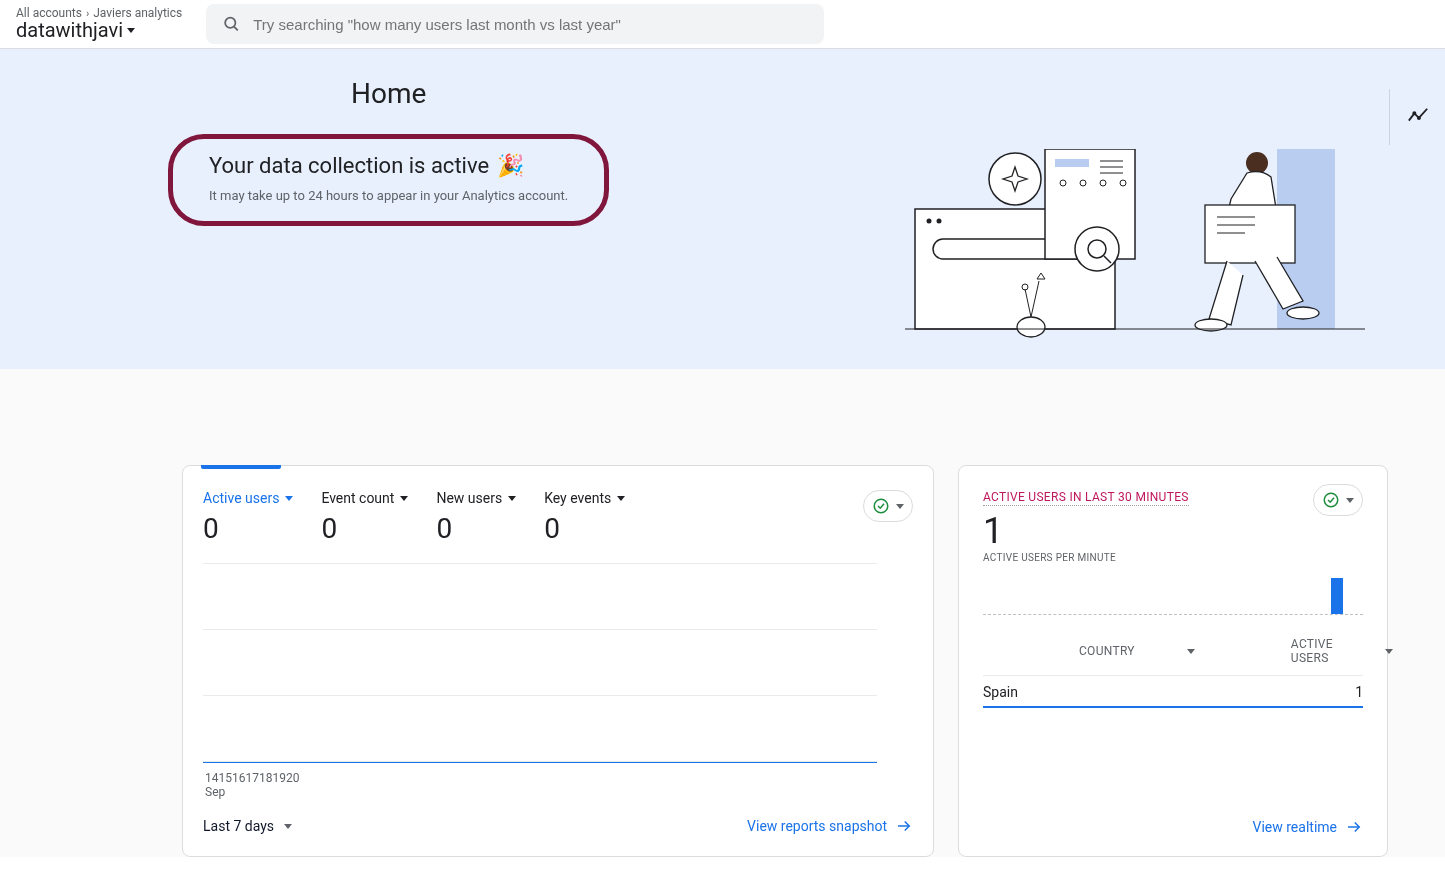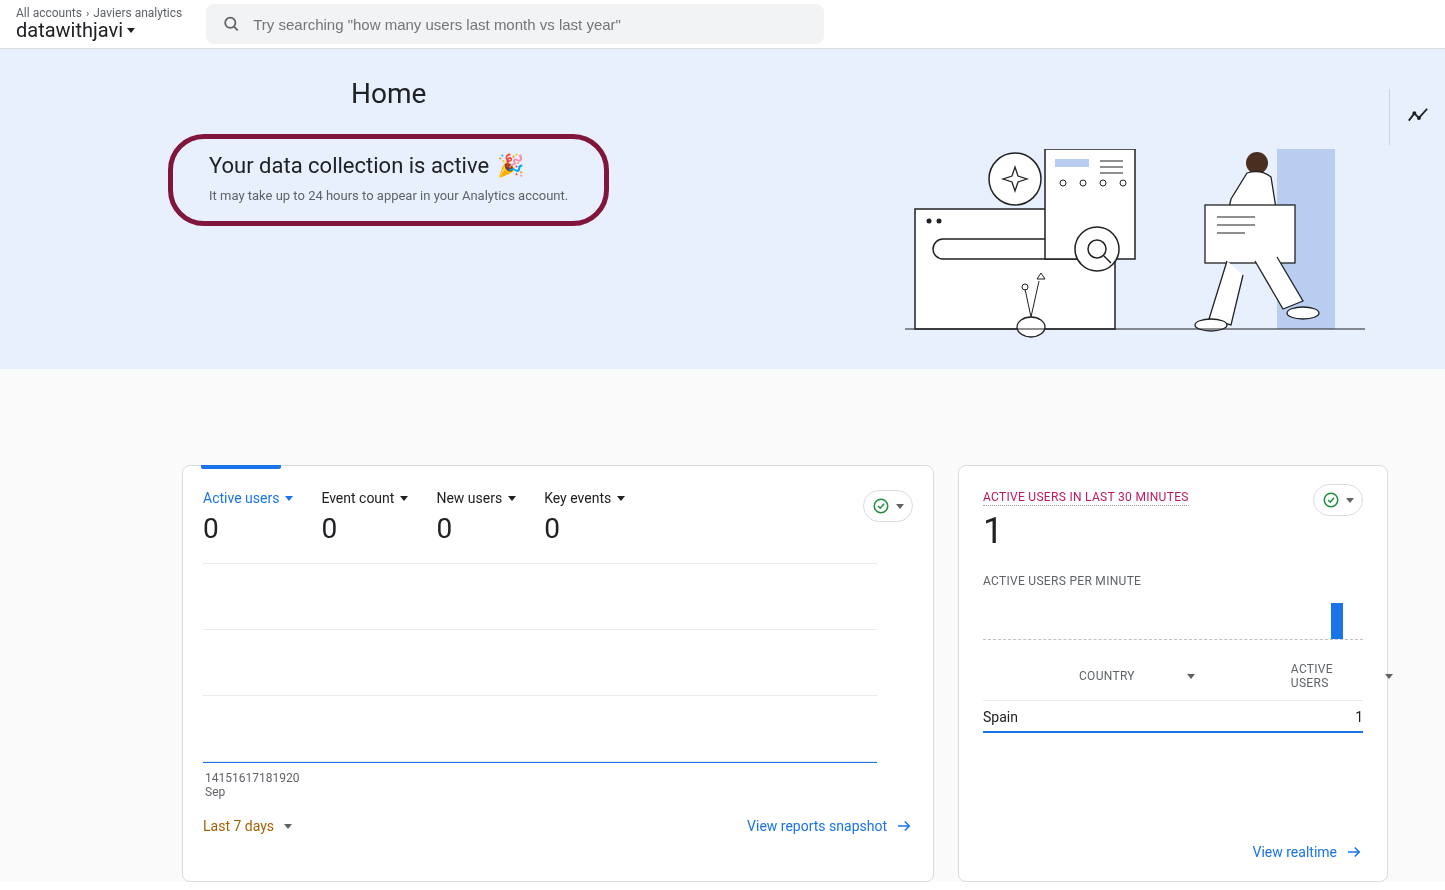--- a/index.html
+++ b/index.html
@@ -39,27 +39,27 @@
   .metric-value { font-size: 28px; font-weight: 400; }
   .status-pill { margin-left: auto; border: 1px solid #dadce0; border-radius: 18px; height: 32px; display: flex; align-items: center; padding: 0 8px; gap: 6px; cursor: pointer; }
   
   .chart-area { padding: 0 56px 0 20px; }
   .chart-grid { height: 200px; border-bottom: 1px solid #1a73e8; display: flex; flex-direction: column; justify-content: space-between; margin-top: 6px; }
   .grid-line { border-top: 1px solid #e8eaed; height: 0; }
   .x-axis { display: flex; font-size: 12px; color: #5f6368; margin-top: 8px; padding: 0 2px; }
   .x-month { font-size: 12px; color: #5f6368; padding-left: 2px; }
   
   .card-footer { display: flex; align-items: center; justify-content: space-between; padding: 18px 20px 14px 20px; }
-  .date-picker { display: flex; align-items: center; gap: 10px; font-size: 14px; color: #a16207; cursor: pointer; }
+  .date-picker { display: flex; align-items: center; gap: 10px; font-size: 14px; color: #0f172a; cursor: pointer; }
   .view-link { display: flex; align-items: center; gap: 8px; color: #1a73e8; font-size: 14px; cursor: pointer; }
   
   
   .rt-header-label { font-size: 12px; color: #be185d; letter-spacing: 0.3px; border-bottom: 1px dotted #9aa0a6; display: inline-block; padding-bottom: 1px; }
   .rt-value { font-size: 36px; font-weight: 400; margin-top: 4px; }
-  .rt-sub { font-size: 12px; color: #5f6368; letter-spacing: 0.3px; margin-top: 22px; }
+  .rt-sub { font-size: 10px; color: #5f6368; letter-spacing: 0.3px; }
   .spark { height: 42px; border-bottom: 1px dashed #bdc1c6; display: flex; align-items: flex-end; justify-content: flex-end; margin-top: 10px; padding-right: 20px; }
   .spark-bar { width: 12px; height: 36px; background: #1a73e8; }
   .rt-table-head { display: flex; justify-content: space-between; font-size: 12px; color: #5f6368; margin-top: 22px; letter-spacing: 0.3px; }
   .rt-table-head span { display: flex; align-items: center; gap: 4px; cursor: pointer; margin-left: 48px; }
   .rt-table-row { display: flex; justify-content: space-between; font-size: 14px; border-top: 1px solid #e8eaed; border-bottom: 2px solid #1a73e8; padding: 8px 0 6px 0; margin-top: 10px; }
   .rt-footer { display: flex; justify-content: flex-end; margin-top: 110px; }
   
   .status-pill-rt { position: absolute; top: 18px; right: 24px; border: 1px solid #dadce0; border-radius: 18px; height: 32px; display: flex; align-items: center; padding: 0 8px; gap: 6px; cursor: pointer; }
   
   

